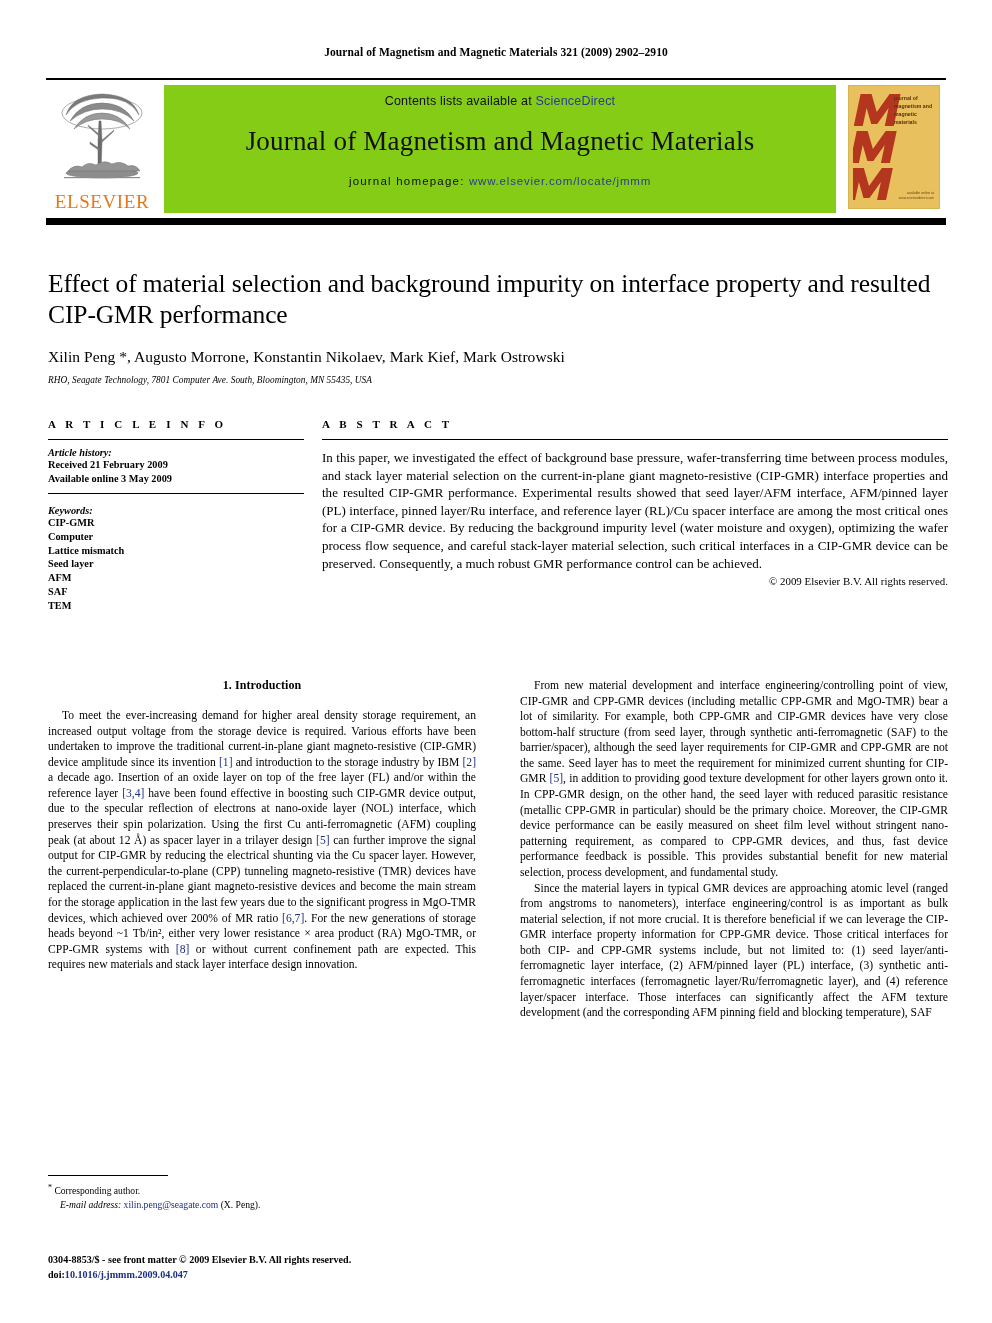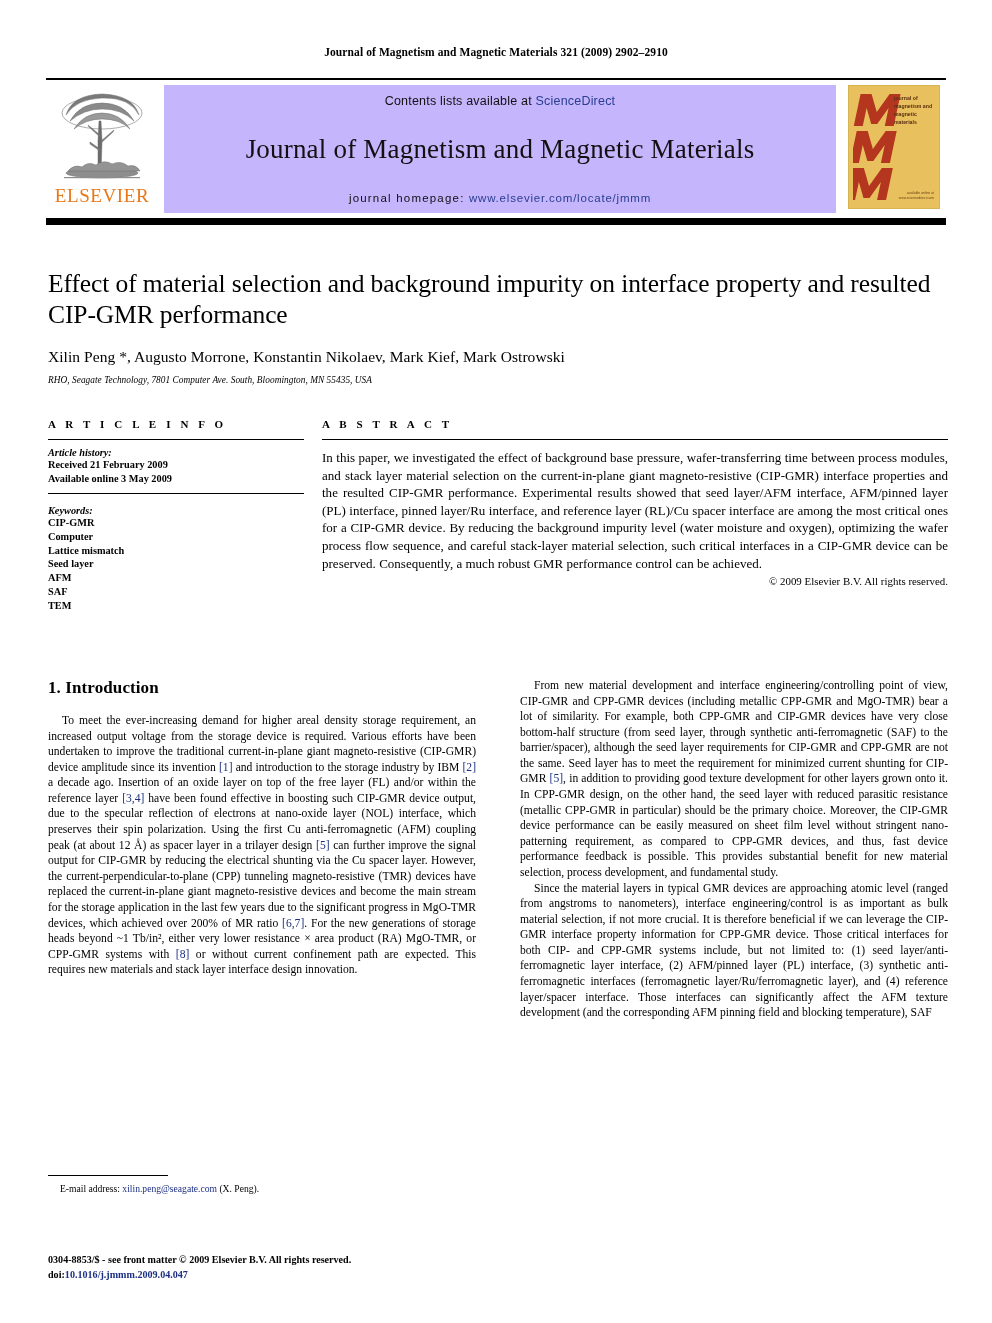--- a/index.html
+++ b/index.html
@@ -62,30 +62,30 @@
     padding-top: 6px;
     box-sizing: border-box;
   }
   .tree-box { width: 104px; height: 92px; }
   .elsevier-word {
     font-family: "Liberation Serif", serif;
     font-size: 19px;
     color: #E87817;
     letter-spacing: 0.6px;
     line-height: 1;
-    margin-top: 3px;
+    margin-top: 9px;
   }
   .banner {
     flex: 1 1 auto;
-    background: #c4b5fd;
+    background: #84cc16;
     display: flex;
     flex-direction: column;
     justify-content: space-between;
     align-items: center;
-    padding: 9px 0 9px 0;
+    padding: 9px 0 26px 0;
     box-sizing: border-box;
     margin-left: 6px;
     margin-right: 6px;
   }
   .contents-line {
     font-family: "Liberation Sans", sans-serif;
     font-size: 12.5px;
     color: #111;
     letter-spacing: 0.2px;
   }
@@ -201,42 +201,43 @@
   .body-cols {
     position: absolute;
     top: 678px;
     left: 48px;
     width: 900px;
     display: flex;
     justify-content: space-between;
   }
   .col { width: 428px; }
   .h2 {
-    font-size: 17px;
+    font-size: 12px;
     font-weight: bold;
     margin: 0 0 15px 0;
     letter-spacing: 0.1px;
+    text-align: center;
   }
   .para {
     font-size: 11.6px;
     line-height: 1.345;
     text-align: justify;
     margin: 0 0 0 0;
     text-indent: 14px;
     hyphens: none;
   }
   .para + .para { margin-top: 0; }
   .cite { color: #1c2f82; }
 
   
   .footnote-area { position: absolute; left: 48px; top: 1175px; width: 428px; }
   .fn-rule { width: 120px; border-top: 0.9px solid #000; margin-bottom: 6px; }
   .fn-line { font-size: 9.6px; line-height: 1.4; }
   .fn-line .star { vertical-align: super; font-size: 8px; }
-  .fn-ital { }
+  .fn-ital { font-style: italic; }
   .fn-link { color: #1c2f82; }
   .issn-block { position: absolute; left: 48px; top: 1253px; width: 428px; }
   .issn-line { font-size: 10.1px; line-height: 1.45; font-weight: bold; }
   .doi-link { color: #1c2f82; }
 </style>
 </head>
 <body>
 
 <div class="page">
 
@@ -335,20 +336,24 @@
       <p class="para">To meet the ever-increasing demand for higher areal density storage requirement, an increased output voltage from the storage device is required. Various efforts have been undertaken to improve the traditional current-in-plane giant magneto-resistive (CIP-GMR) device amplitude since its invention <span class="cite">[1]</span> and introduction to the storage industry by IBM <span class="cite">[2]</span> a decade ago. Insertion of an oxide layer on top of the free layer (FL) and/or within the reference layer <span class="cite">[3,4]</span> have been found effective in boosting such CIP-GMR device output, due to the specular reflection of electrons at nano-oxide layer (NOL) interface, which preserves their spin polarization. Using the first Cu anti-ferromagnetic (AFM) coupling peak (at about 12 Å) as spacer layer in a trilayer design <span class="cite">[5]</span> can further improve the signal output for CIP-GMR by reducing the electrical shunting via the Cu spacer layer. However, the current-perpendicular-to-plane (CPP) tunneling magneto-resistive (TMR) devices have replaced the current-in-plane giant magneto-resistive devices and become the main stream for the storage application in the last few years due to the significant progress in MgO-TMR devices, which achieved over 200% of MR ratio <span class="cite">[6,7]</span>. For the new generations of storage heads beyond ~1 Tb/in², either very lower resistance × area product (RA) MgO-TMR, or CPP-GMR systems with <span class="cite">[8]</span> or without current confinement path are expected. This requires new materials and stack layer interface design innovation.</p>
     </div>
     <div class="col">
       <p class="para">From new material development and interface engineering/controlling point of view, CIP-GMR and CPP-GMR devices (including metallic CPP-GMR and MgO-TMR) bear a lot of similarity. For example, both CPP-GMR and CIP-GMR devices have very close bottom-half structure (from seed layer, through synthetic anti-ferromagnetic (SAF) to the barrier/spacer), although the seed layer requirements for CIP-GMR and CPP-GMR are not the same. Seed layer has to meet the requirement for minimized current shunting for CIP-GMR <span class="cite">[5]</span>, in addition to providing good texture development for other layers grown onto it. In CPP-GMR design, on the other hand, the seed layer with reduced parasitic resistance (metallic CPP-GMR in particular) should be the primary choice. Moreover, the CIP-GMR device performance can be easily measured on sheet film level without stringent nano-patterning requirement, as compared to CPP-GMR devices, and thus, fast device performance feedback is possible. This provides substantial benefit for new material selection, process development, and fundamental study.</p>
       <p class="para">Since the material layers in typical GMR devices are approaching atomic level (ranged from angstroms to nanometers), interface engineering/control is as important as bulk material selection, if not more crucial. It is therefore beneficial if we can leverage the CIP-GMR interface property information for CPP-GMR device. Those critical interfaces for both CIP- and CPP-GMR systems include, but not limited to: (1) seed layer/anti-ferromagnetic layer interface, (2) AFM/pinned layer (PL) interface, (3) synthetic anti-ferromagnetic interfaces (ferromagnetic layer/Ru/ferromagnetic layer), and (4) reference layer/spacer interface. Those interfaces can significantly affect the AFM texture development (and the corresponding AFM pinning field and blocking temperature), SAF</p>
     </div>
   </div>
 
   <div class="footnote-area">
     <div class="fn-rule"></div>
+    <div class="fn-line">
+      <span class="star">*</span>
+      <span>Corresponding author.</span>
+    </div>
     <div class="fn-line" style="padding-left:12px">
       <span class="fn-ital">E-mail address:</span>
       <span class="fn-link">xilin.peng@seagate.com</span>
       <span>(X. Peng).</span>
     </div>
   </div>
 
   <div class="issn-block">
     <div class="issn-line">0304-8853/$ - see front matter © 2009 Elsevier B.V. All rights reserved.</div>
     <div class="issn-line">

